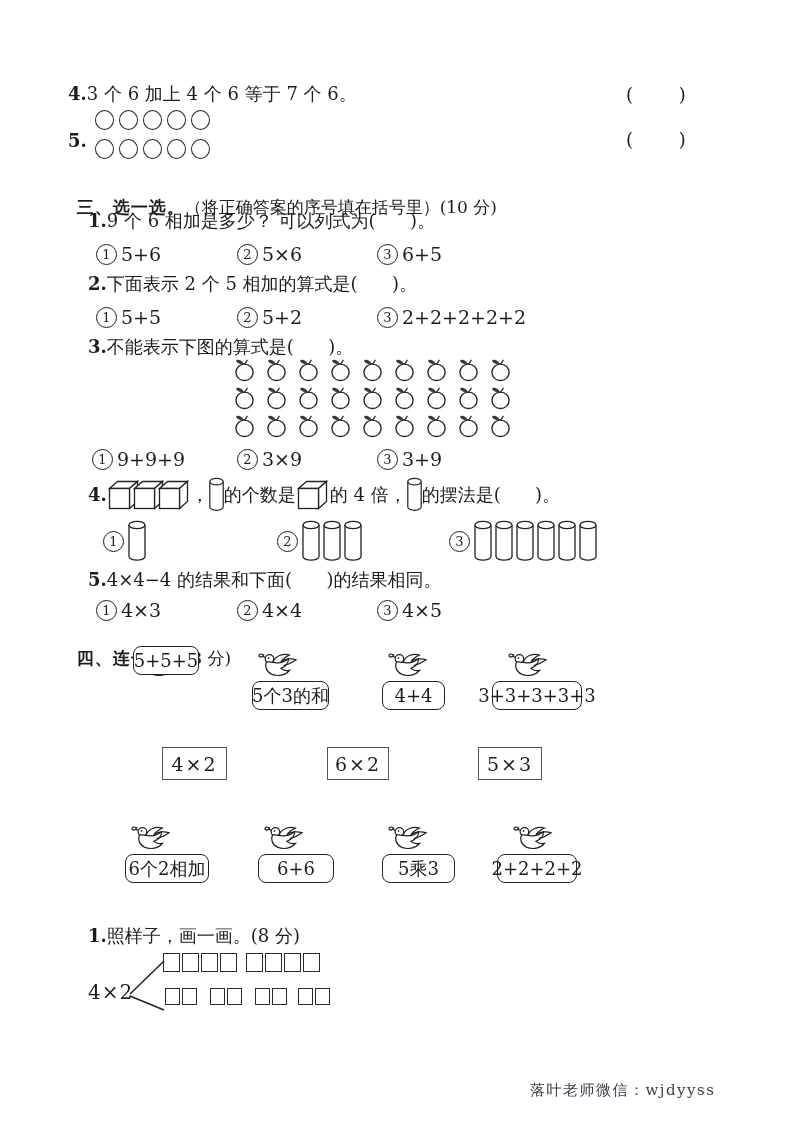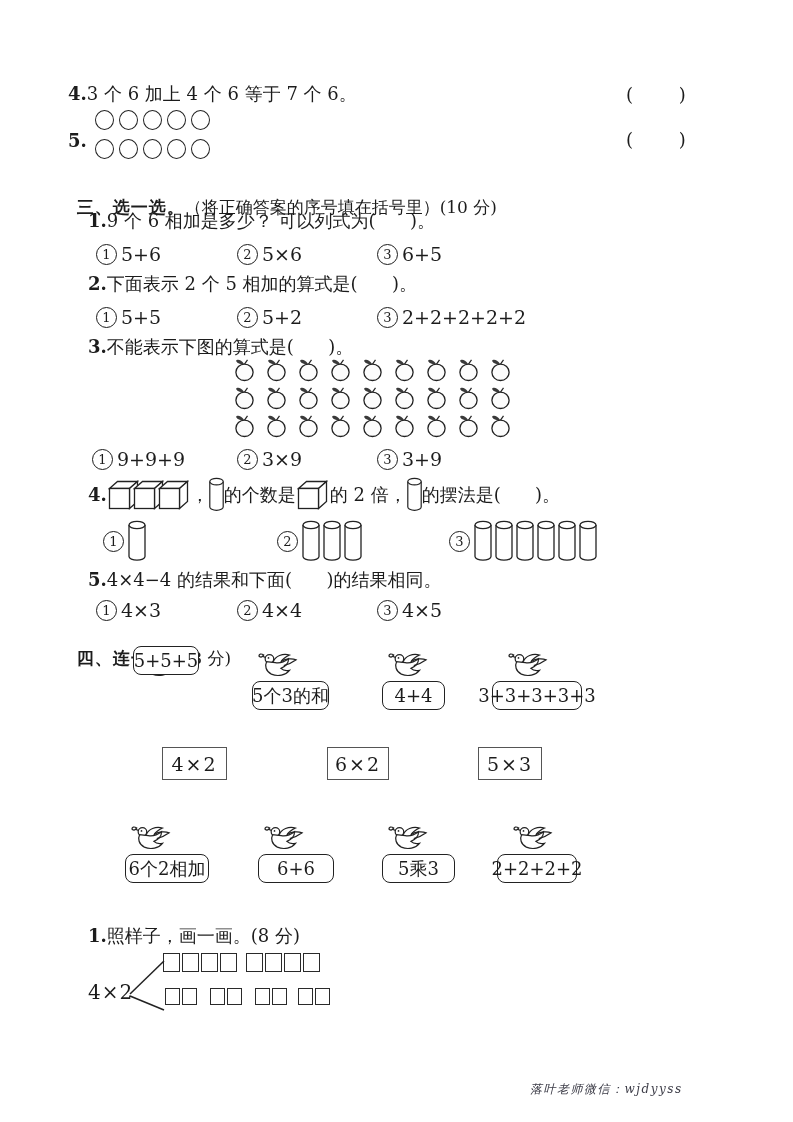--- a/index.html
+++ b/index.html
@@ -25,21 +25,21 @@
   .cyl-group{display:flex;gap:3px;align-items:flex-end;}
   .mbox{position:absolute;display:flex;align-items:center;justify-content:center;
         border:1.5px solid #555;background:#fff;font-size:19px;letter-spacing:2px;}
   .rbox{position:absolute;display:flex;align-items:center;justify-content:center;
         border:1.5px solid #222;border-radius:8px;background:#fff;font-size:18px;white-space:pre;}
   .bird{position:absolute;width:42px;height:33px;}
   .sq-group{position:absolute;display:flex;gap:2px;}
   .sq-lg{width:15px;height:17px;border:1.6px solid #2a2a2a;background:#fff;}
   .sq-sm{width:13px;height:15px;border:1.6px solid #2a2a2a;background:#fff;}
   .expr{position:absolute;font-size:20px;letter-spacing:1px;}
-  .footer{position:absolute;font-size:12px;color:#3d3d48;letter-spacing:1.5px;font-style:italic;}
+  .footer{position:absolute;font-size:15px;color:#3d3d48;letter-spacing:1.5px;}
   svg{display:block;}
 </style>
 </head>
 <body>
 
 <div class="page">
 
   <div class="qline abs" style="left:68px;top:84px">
     <b class="qnum">4.</b><span>3 个 6 加上 4 个 6 等于 7 个 6。</span>
   </div>
@@ -265,21 +265,21 @@
           <path d="M2.5,9.5 L10.5,2.5 L30.5,2.5 L22.5,9.5 Z" fill="#fff" stroke="#222" stroke-width="1.3"></path>
           <path d="M22.5,9.5 L30.5,2.5 L30.5,22.5 L22.5,29.5 Z" fill="#fff" stroke="#222" stroke-width="1.3"></path>
           <rect x="2.5" y="9.5" width="20" height="20" fill="#fff" stroke="#222" stroke-width="1.3"></rect>
         </svg></span><span>，</span><svg width="15" height="35" viewBox="0 0 15 35">
         <path d="M0.8,4.6 L0.8,30 A6.7,3.3 0 0 0 14.2,30 L14.2,4.6" fill="#fff" stroke="#222" stroke-width="1.2"></path>
         <ellipse cx="7.5" cy="4.6" rx="6.7" ry="3.3" fill="#fff" stroke="#222" stroke-width="1.2"></ellipse>
       </svg><span>的个数是</span><svg width="34" height="32" viewBox="0 0 34 32">
         <path d="M2.5,9.5 L10.5,2.5 L30.5,2.5 L22.5,9.5 Z" fill="#fff" stroke="#222" stroke-width="1.3"></path>
         <path d="M22.5,9.5 L30.5,2.5 L30.5,22.5 L22.5,29.5 Z" fill="#fff" stroke="#222" stroke-width="1.3"></path>
         <rect x="2.5" y="9.5" width="20" height="20" fill="#fff" stroke="#222" stroke-width="1.3"></rect>
-      </svg><span>的 2 倍，</span><svg width="15" height="35" viewBox="0 0 15 35">
+      </svg><span>的 4 倍，</span><svg width="15" height="35" viewBox="0 0 15 35">
         <path d="M0.8,4.6 L0.8,30 A6.7,3.3 0 0 0 14.2,30 L14.2,4.6" fill="#fff" stroke="#222" stroke-width="1.2"></path>
         <ellipse cx="7.5" cy="4.6" rx="6.7" ry="3.3" fill="#fff" stroke="#222" stroke-width="1.2"></ellipse>
       </svg><span>的摆法是(      )。</span>
   </div>
 
   <div class="opt" style="left:103px;top:520px">
     <span class="badge">1</span>
     <span class="cyl-group"><svg width="18" height="42" viewBox="0 0 18 42">
           <path d="M1,5 L1,36.5 A8,3.7 0 0 0 17,36.5 L17,5" fill="#fff" stroke="#222" stroke-width="1.3"></path>
           <ellipse cx="9" cy="5" rx="8" ry="3.7" fill="#fff" stroke="#222" stroke-width="1.3"></ellipse>

